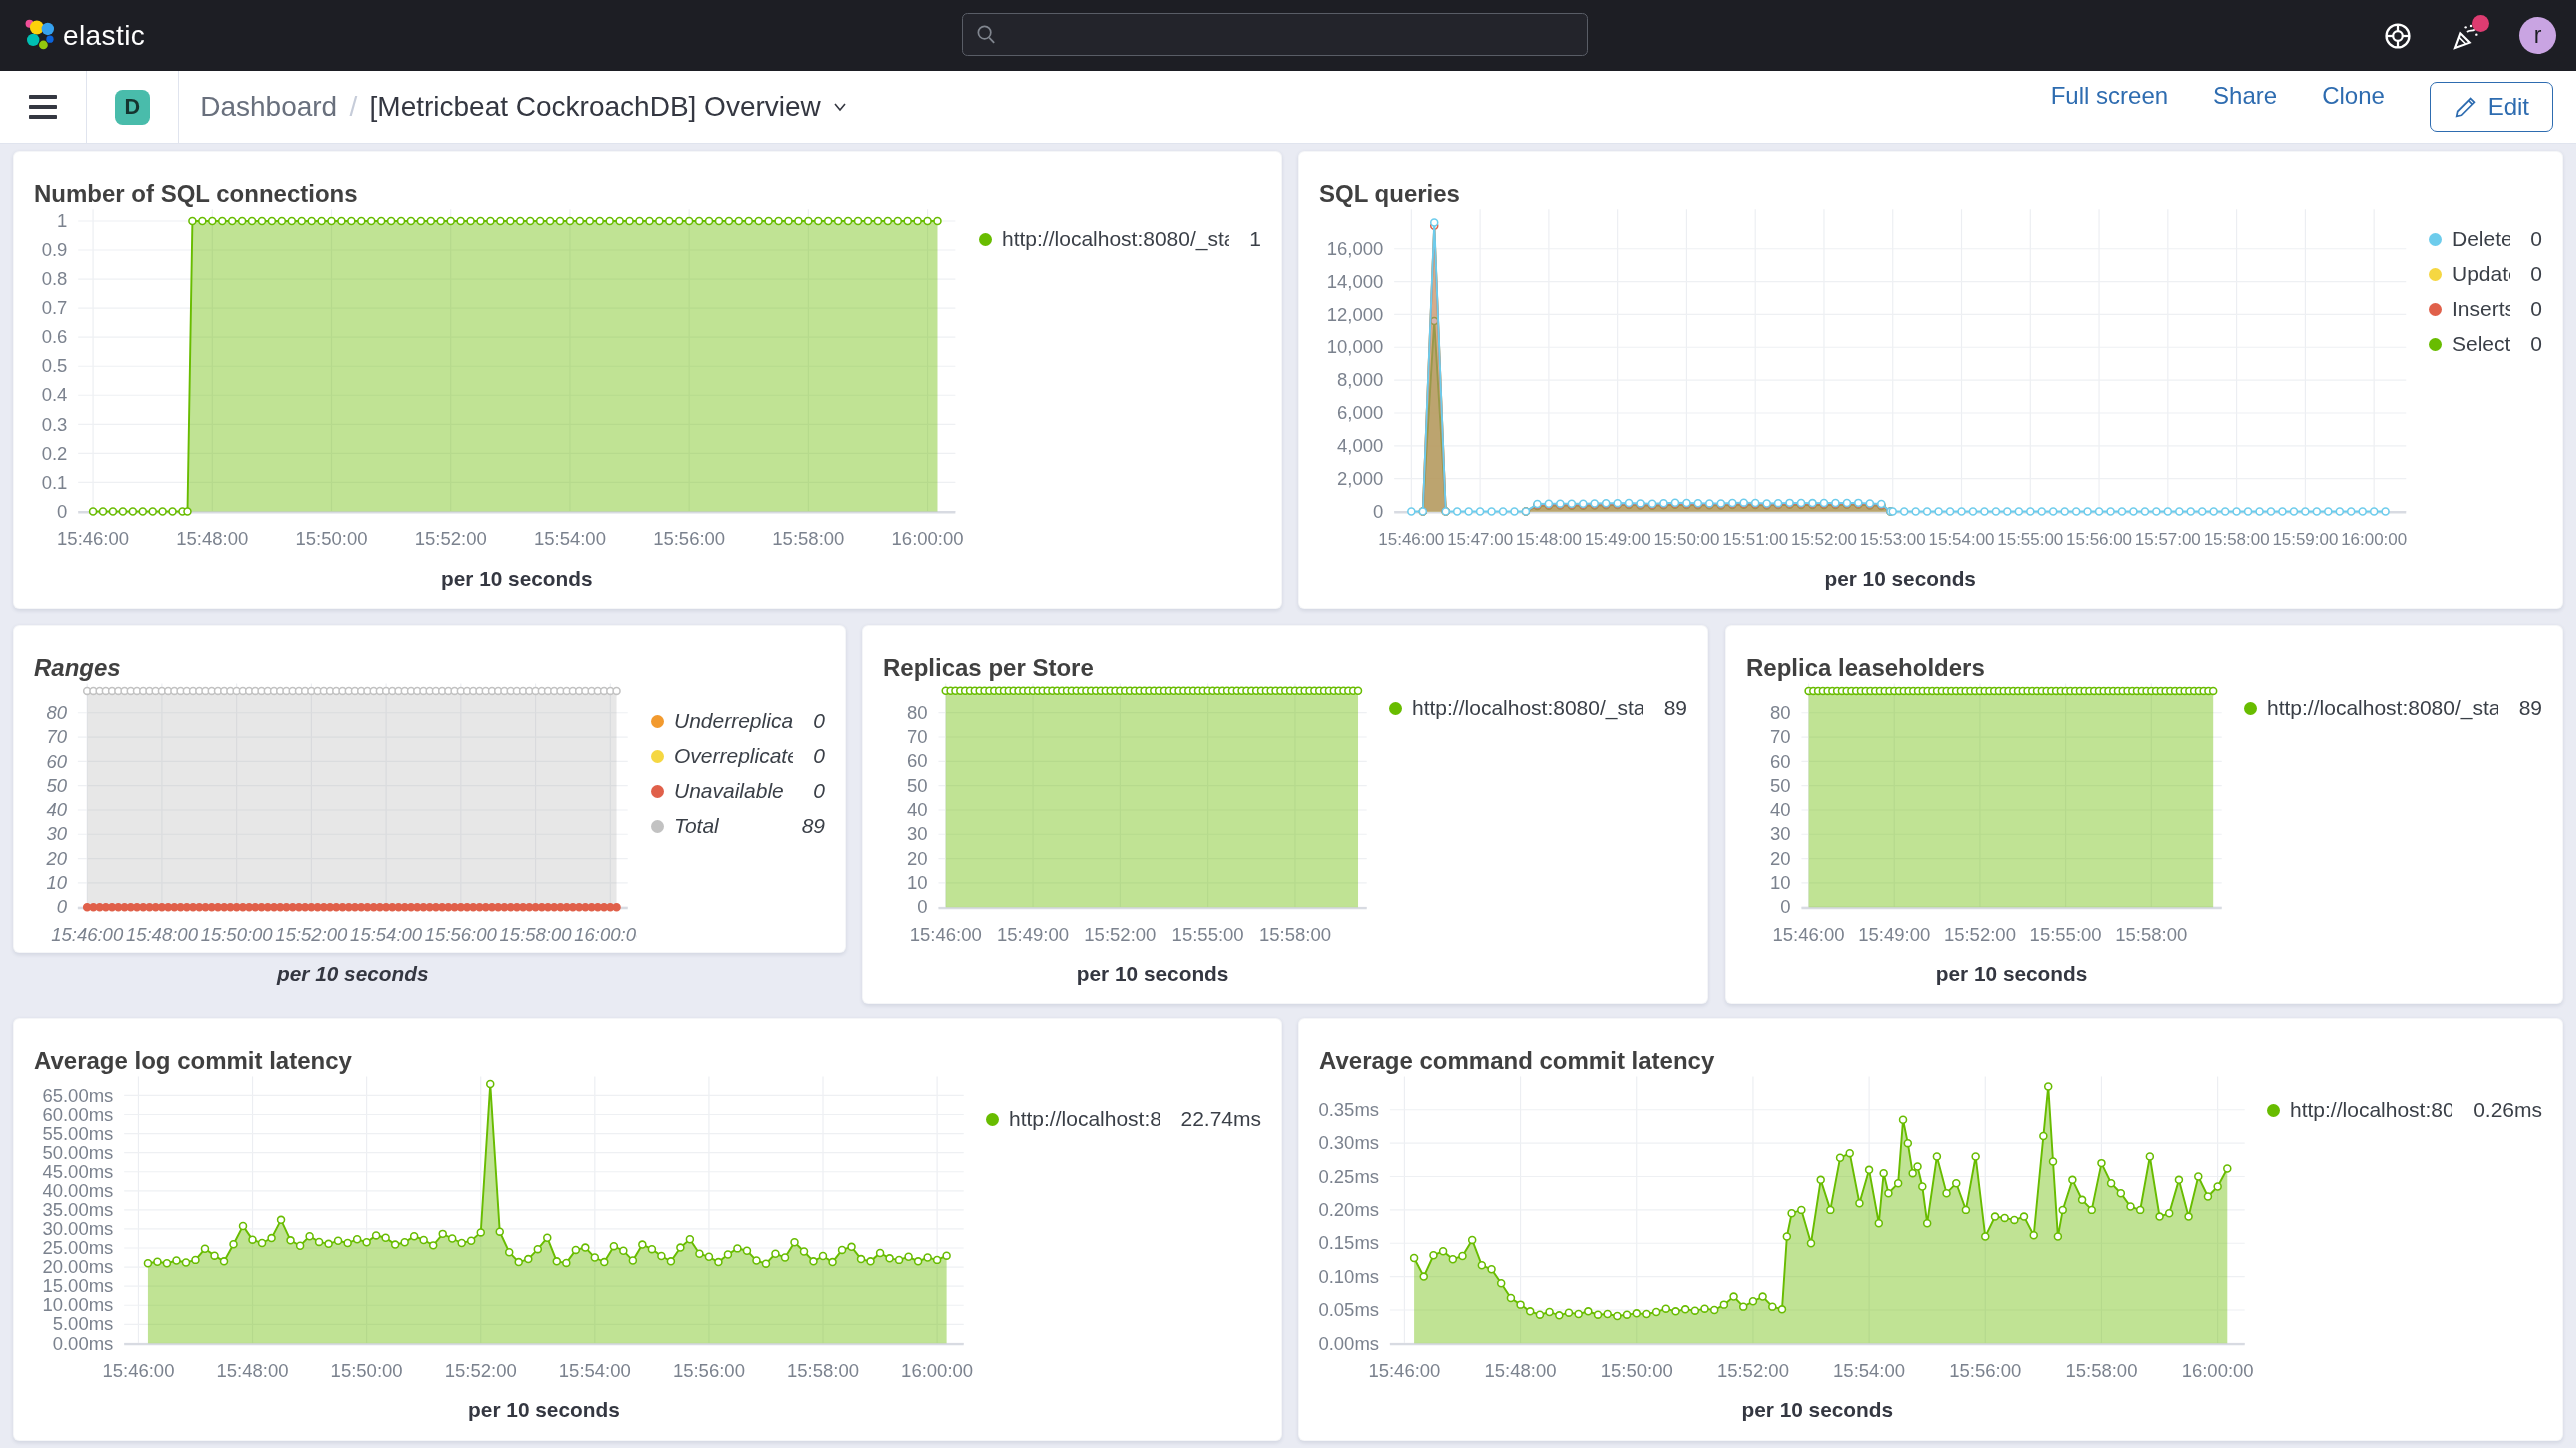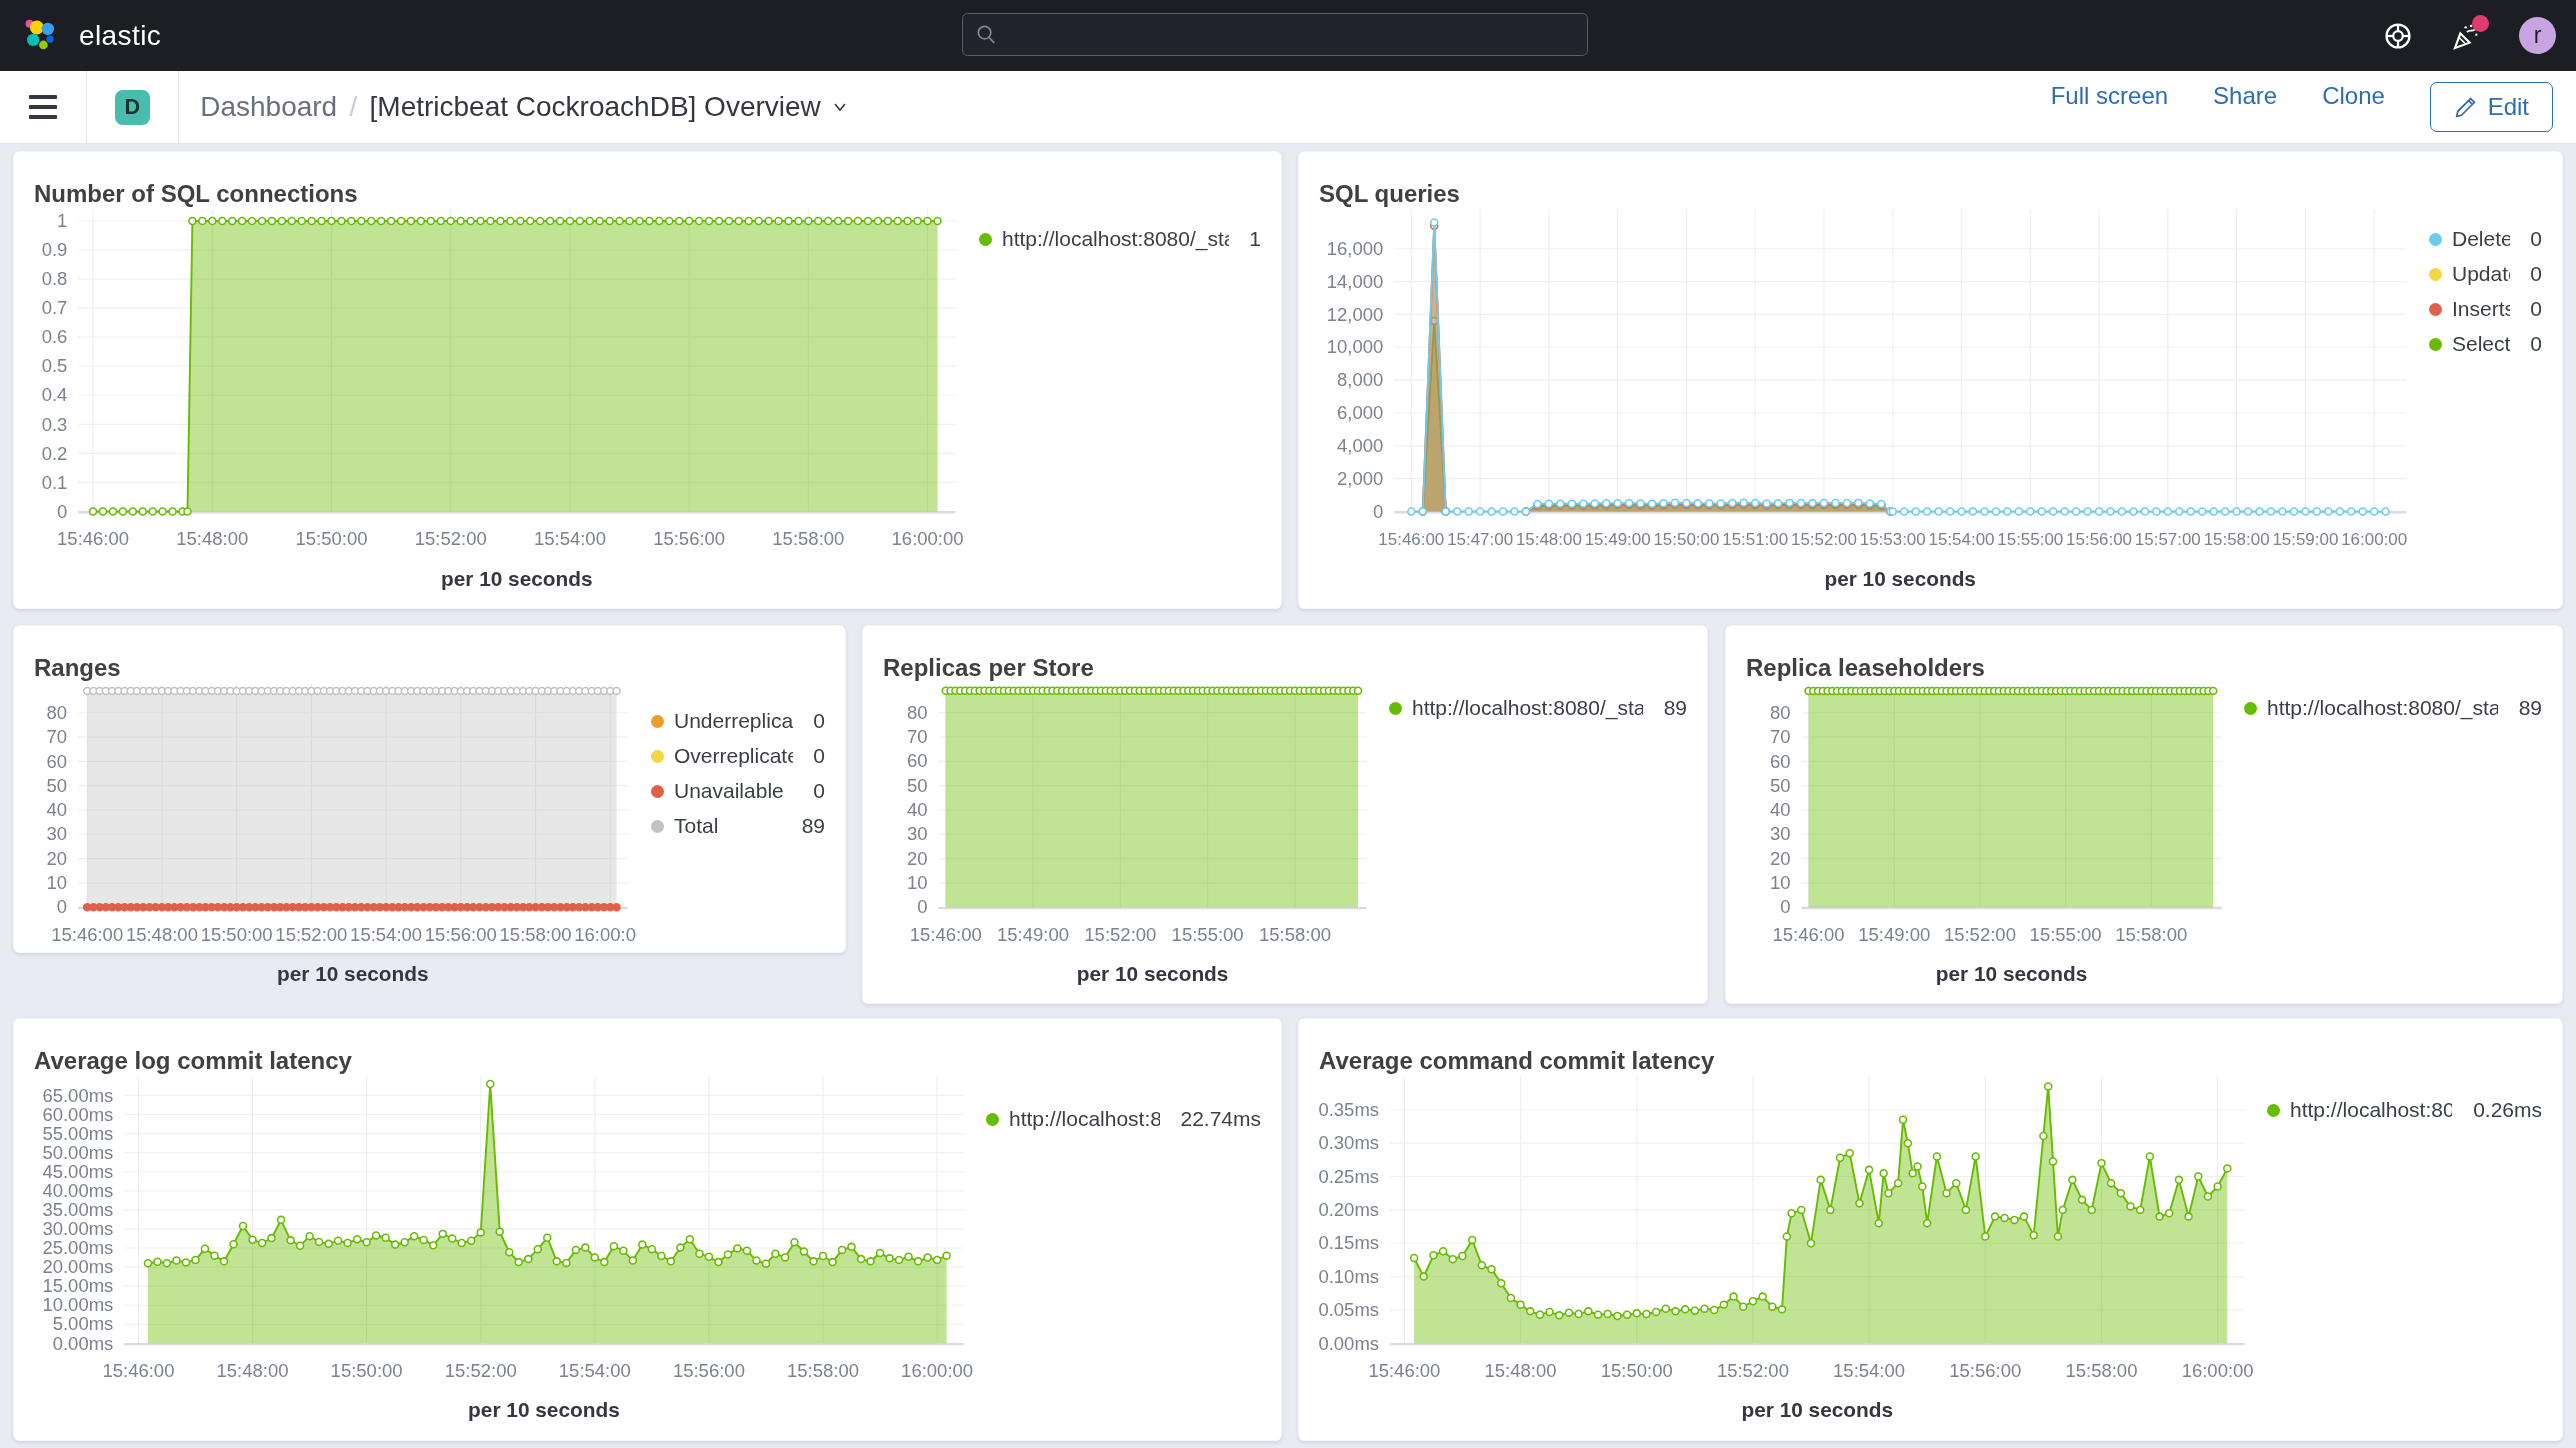--- a/index.html
+++ b/index.html
@@ -1,20 +1,20 @@
 <!DOCTYPE html>
 <html style="font-size:12.3px"><head>
 <meta charset="utf-8">
 <style>
   html,body{margin:0;padding:0;background:#e9ebf3;font-family:"Liberation Sans",sans-serif;}
   #app{position:relative;width:2576px;height:1448px;overflow:hidden;background:#e9ebf3;}
 
   
   .hdr{position:absolute;left:0;top:0;width:2576px;height:71px;background:#1d1e24;display:flex;align-items:center;}
-  .brand{display:flex;align-items:center;gap:21px;padding-left:23px;}
+  .brand{display:flex;align-items:center;gap:5px;padding-left:23px;}
   .brand-name{color:#ffffff;font-size:28px;letter-spacing:0.4px;}
   .searchbox{position:absolute;left:962px;top:13px;width:626px;height:43px;border:0.8px solid #595d66;border-radius:5.4px;
     background:#23242b;display:flex;align-items:center;padding:0 12.3px;box-sizing:border-box;}
   .searchbox input{flex:1;background:transparent;border:none;outline:none;color:#d4dae5;font-size:22.4px;font-family:"Liberation Sans",sans-serif;}
   .searchbox input::placeholder{color:#81868f;}
   .hdr-right{position:absolute;right:20px;top:0;height:71px;display:flex;align-items:center;gap:35px;}
   .hicon{position:relative;width:34px;height:34px;display:flex;align-items:center;justify-content:center;cursor:pointer;}
   .notifdot{position:absolute;right:-4.6px;top:-3.1px;width:17px;height:17px;border-radius:50%;background:#dd3c71;}
   .avatar{width:37px;height:37px;border-radius:50%;background:#c9a4e2;color:#1d1e24;display:flex;align-items:center;justify-content:center;font-size:23px;cursor:pointer;}
 
@@ -38,21 +38,21 @@
   .panel{position:absolute;background:#ffffff;border-radius:6.2px;box-shadow:0 1.5px 3.9px rgba(60,70,110,.12);border:0.8px solid rgba(60,70,110,.05);box-sizing:border-box;}
   .ptitle{position:absolute;left:20px;top:28px;font-size:24px;font-weight:700;color:#404040;}
   .cwrap{position:absolute;left:6.2px;top:45px;bottom:4.6px;}
   .legend{position:absolute;display:flex;flex-direction:column;gap:7px;}
   .li{display:flex;align-items:center;gap:10px;height:28px;cursor:pointer;}
   .ldot{width:13px;height:13px;border-radius:50%;flex:0 0 auto;}
   .llab{font-size:21px;color:#3a3f47;white-space:nowrap;overflow:hidden;}
   .lval{font-size:21px;color:#3a3f47;margin-left:auto;padding-left:10.8px;}
   #chart-0{left:13px;top:151px;width:1269px;height:458px;}
   #chart-1{left:1298px;top:151px;width:1265px;height:458px;}
-  #chart-2{left:13px;top:625px;width:833px;height:328px;}
+  #chart-2{left:13px;top:625px;width:833px;height:328px;font-style:italic;}
   #chart-3{left:862px;top:625px;width:846px;height:379px;}
   #chart-4{left:1725px;top:625px;width:838px;height:379px;}
   #chart-5{left:13px;top:1018px;width:1269px;height:423px;}
   #chart-6{left:1298px;top:1018px;width:1265px;height:423px;}
 </style>
 </head>
 <body>
 
 <div id="app">
 

